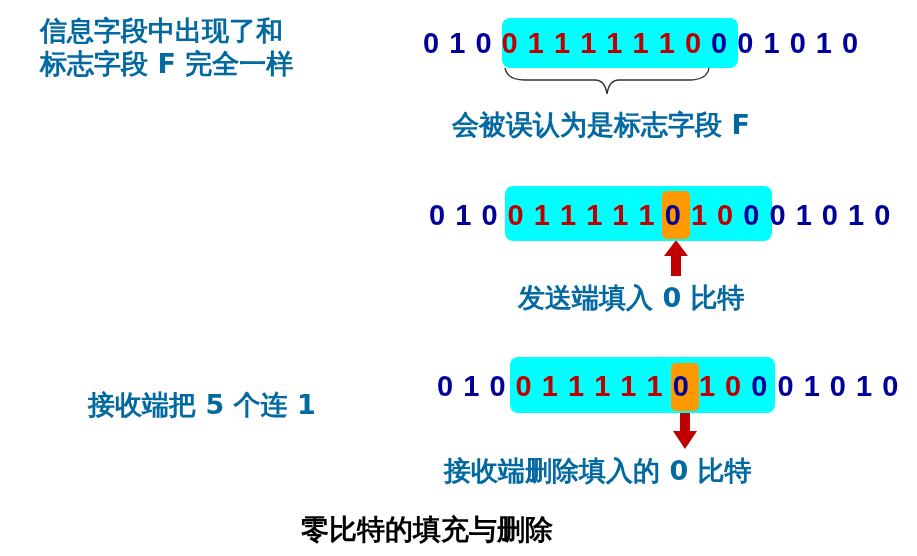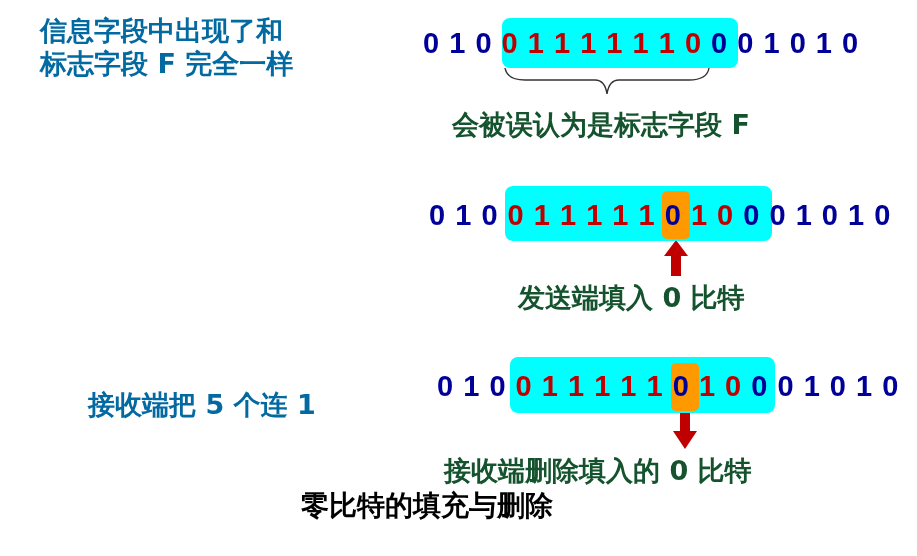--- a/index.html
+++ b/index.html
@@ -8,22 +8,22 @@
     .desc { position: absolute; color: #0369a1; font-size: 27px; line-height: 33px;
             text-align: left; white-space: nowrap; }
     .desc div { display: block; }
     .bits { position: absolute; font-family: "Liberation Sans", "DejaVu Sans", sans-serif;
             font-weight: bold; font-size: 29px; line-height: 40px; white-space: nowrap; z-index: 3; }
     .bit { display: inline-block; width: 26.2px; text-align: center; }
     .c-blue { color: #000099; }
     .c-red { color: #c00000; }
     .hl { position: absolute; background: #00ffff; border-radius: 8px; z-index: 1; }
     .stuff { position: absolute; background: #ff9900; border-radius: 5px; z-index: 2; }
-    .note { position: absolute; color: #14532d; font-size: 27px; line-height: 34px; white-space: nowrap; text-align: center; }
-    .caption { position: absolute; left: 0; width: 854px; text-align: center; top: 488px;
+    .note { position: absolute; color: #0369a1; font-size: 27px; line-height: 34px; white-space: nowrap; text-align: center; }
+    .caption { position: absolute; left: 0; width: 854px; text-align: center; top: 512px;
                color: #000000; font-size: 28px; font-weight: bold; line-height: 36px; }
     svg.abs { position: absolute; overflow: visible; }
   </style>
 </head>
 <body>
 
 <div class="desc" style="left:40px; top:14px; width:370px;">
   <div>信息字段中出现了和</div>
   <div>标志字段 F 完全一样</div>
 </div>

